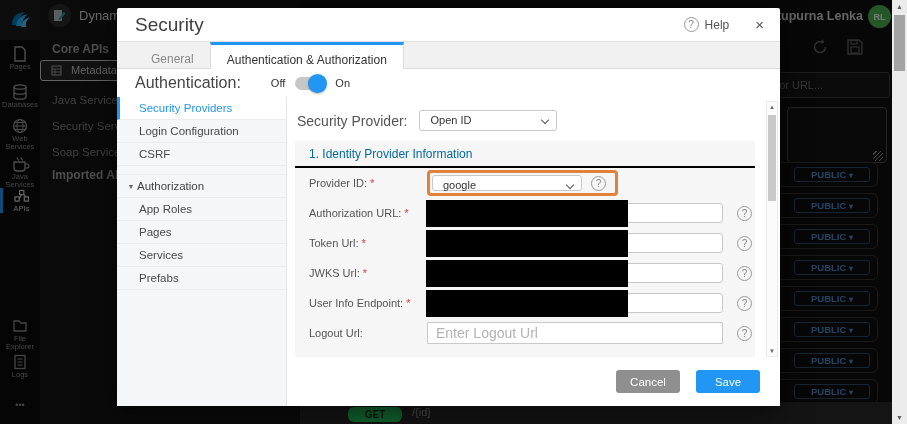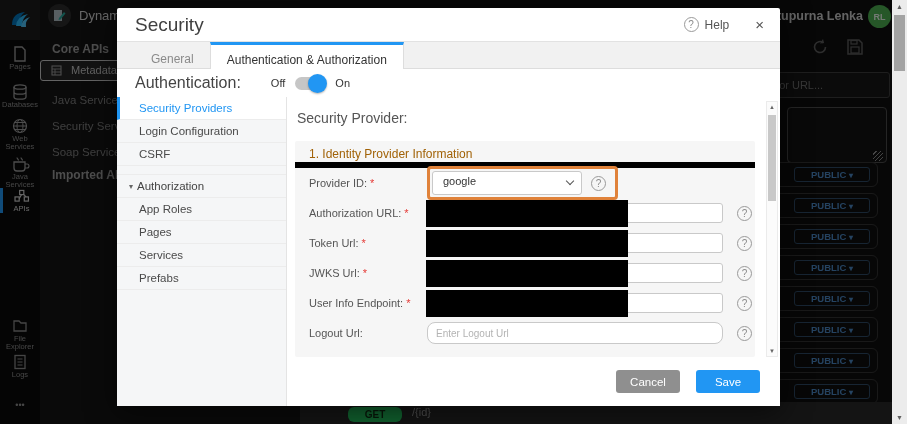--- a/index.html
+++ b/index.html
@@ -71,30 +71,30 @@
   .nav-it.hdr.blue{color:#2196f3;}
   .nav-it.active{background:#fff;color:#2196f3;border-left:3px solid #2196f3;padding-left:19px;}
   .nav-it.gap{margin-top:8px;border-top:1px solid #ececec;}
 
   .m-content{position:relative;flex:1;background:#fff;}
   .sp-row{position:absolute;left:10px;top:13px;display:flex;align-items:center;}
   .sp-lb{font-size:14px;color:#555;margin-right:12px;}
   .sel{position:relative;border:1px solid #c9c9c9;border-radius:3px;background:#fff;font-size:11px;color:#333;padding:0 24px 0 10px;height:21px;line-height:19px;cursor:pointer;}
   .chev{position:absolute;right:8px;top:6px;width:6px;height:6px;border-right:1.5px solid #555;border-bottom:1.5px solid #555;transform:rotate(45deg);}
   .panel{position:absolute;left:8px;top:44px;width:460px;height:216px;background:#f6f6f6;border-radius:2px;}
-  .panel-h{height:27px;line-height:27px;padding-left:14px;font-size:12px;color:#a16207;border-bottom:6px solid #000000;}
+  .panel-h{height:27px;line-height:27px;padding-left:14px;font-size:12px;color:#0369a1;border-bottom:2px solid #000000;}
   .frow{height:30px;display:flex;align-items:center;padding-left:14px;}
   .flabel{width:118px;font-size:11px;color:#555;flex:none;}
   .req{color:#e53935;margin-left:3px;}
   .hl-box{display:flex;align-items:center;gap:9px;border:3px solid #e0823a;border-radius:4px;padding:2px 9px 2px 2px;}
-  .sel.prov{width:150px;height:24px;line-height:18px;}
+  .sel.prov{width:150px;height:16px;line-height:18px;}
   .tinput{position:relative;width:296px;height:20px;border:1px solid #c9c9c9;border-radius:3px;background:#fff;}
   .redact{position:absolute;left:-2px;top:-4px;width:202px;height:27px;background:#000;}
   .hc-after{margin-left:14px;}
-  .linput{width:296px;height:22px;border:1px solid #c9c9c9;border-radius:8px;font-size:10px;color:#555;padding:0 8px;}
+  .linput{width:296px;height:22px;border:1px solid #c9c9c9;border-radius:1px;font-size:14px;color:#555;padding:0 8px;}
   .linput::placeholder{color:#b3b3b3;}
   .btns{position:absolute;right:20px;bottom:13px;display:flex;gap:16px;}
   .btn{width:64px;height:23px;border:none;border-radius:3px;color:#fff;font-size:11.5px;cursor:pointer;}
   .btn.cancel{background:#8f8f8f;}
   .btn.save{background:#2196f3;}
   .mscroll{position:absolute;right:2px;top:4px;width:12px;height:256px;background:#fbfbfb;border:1px solid #ebebeb;}
   .mthumb{position:absolute;left:1px;top:13px;width:8px;height:86px;background:#c8c8c8;}
   .sarrow{position:absolute;left:0;width:10px;text-align:center;font-size:6px;color:#666;}
 
   
@@ -301,20 +301,21 @@
         <div class="nav-it hdr gap"><span class="crt">▾</span><span>Authorization</span></div>
         <div class="nav-it">App Roles</div>
         <div class="nav-it">Pages</div>
         <div class="nav-it">Services</div>
         <div class="nav-it">Prefabs</div>
       </div>
 
       <div class="m-content">
         <div class="sp-row">
           <span class="sp-lb">Security Provider:</span>
+          <span class="sel" style="width:138px"><span>Open ID</span><span class="chev"></span></span>
         </div>
 
         <div class="panel">
           <div class="panel-h">1. Identity Provider Information</div>
 
           <div class="frow">
             <span class="flabel"><span>Provider ID:</span><span class="req">*</span></span>
             <span class="hl-box">
               <span class="sel prov"><span>google</span><span class="chev"></span></span>
               <span class="qcircle">?</span>

